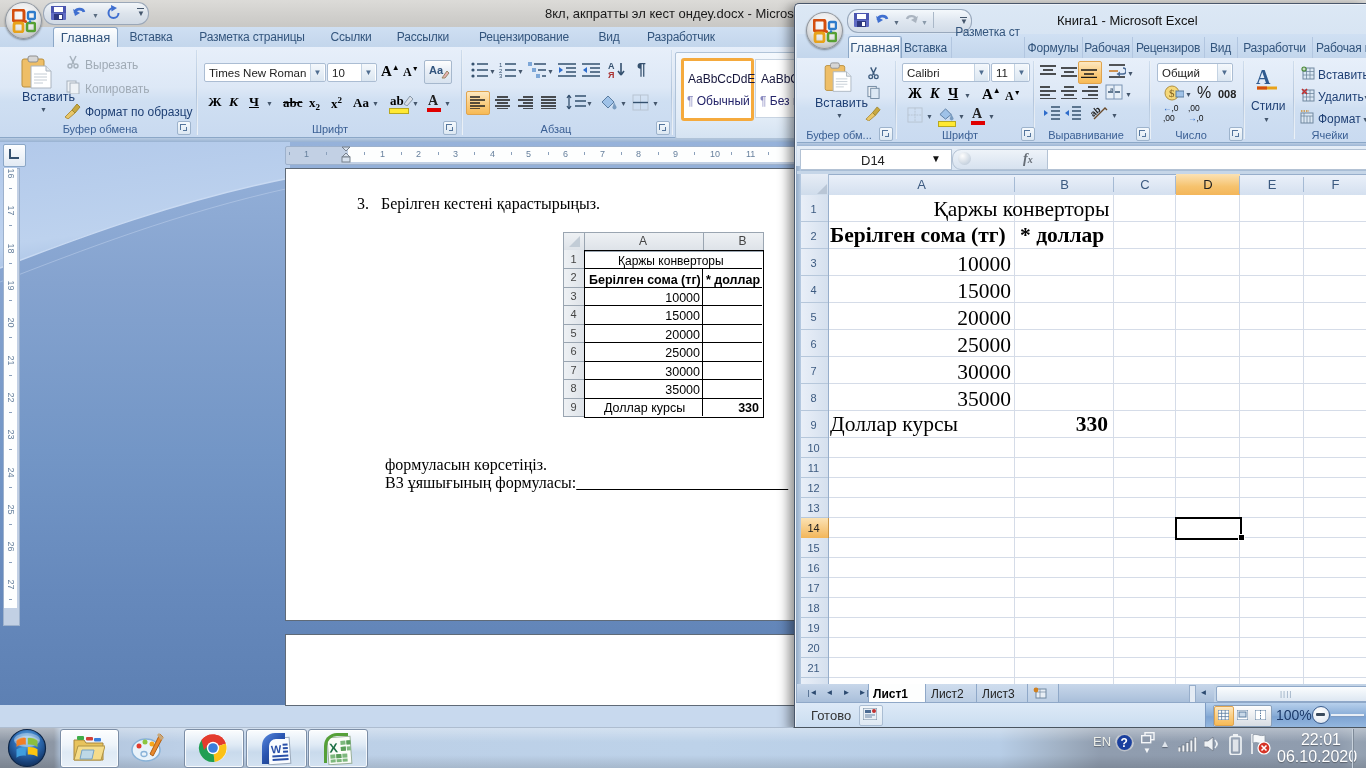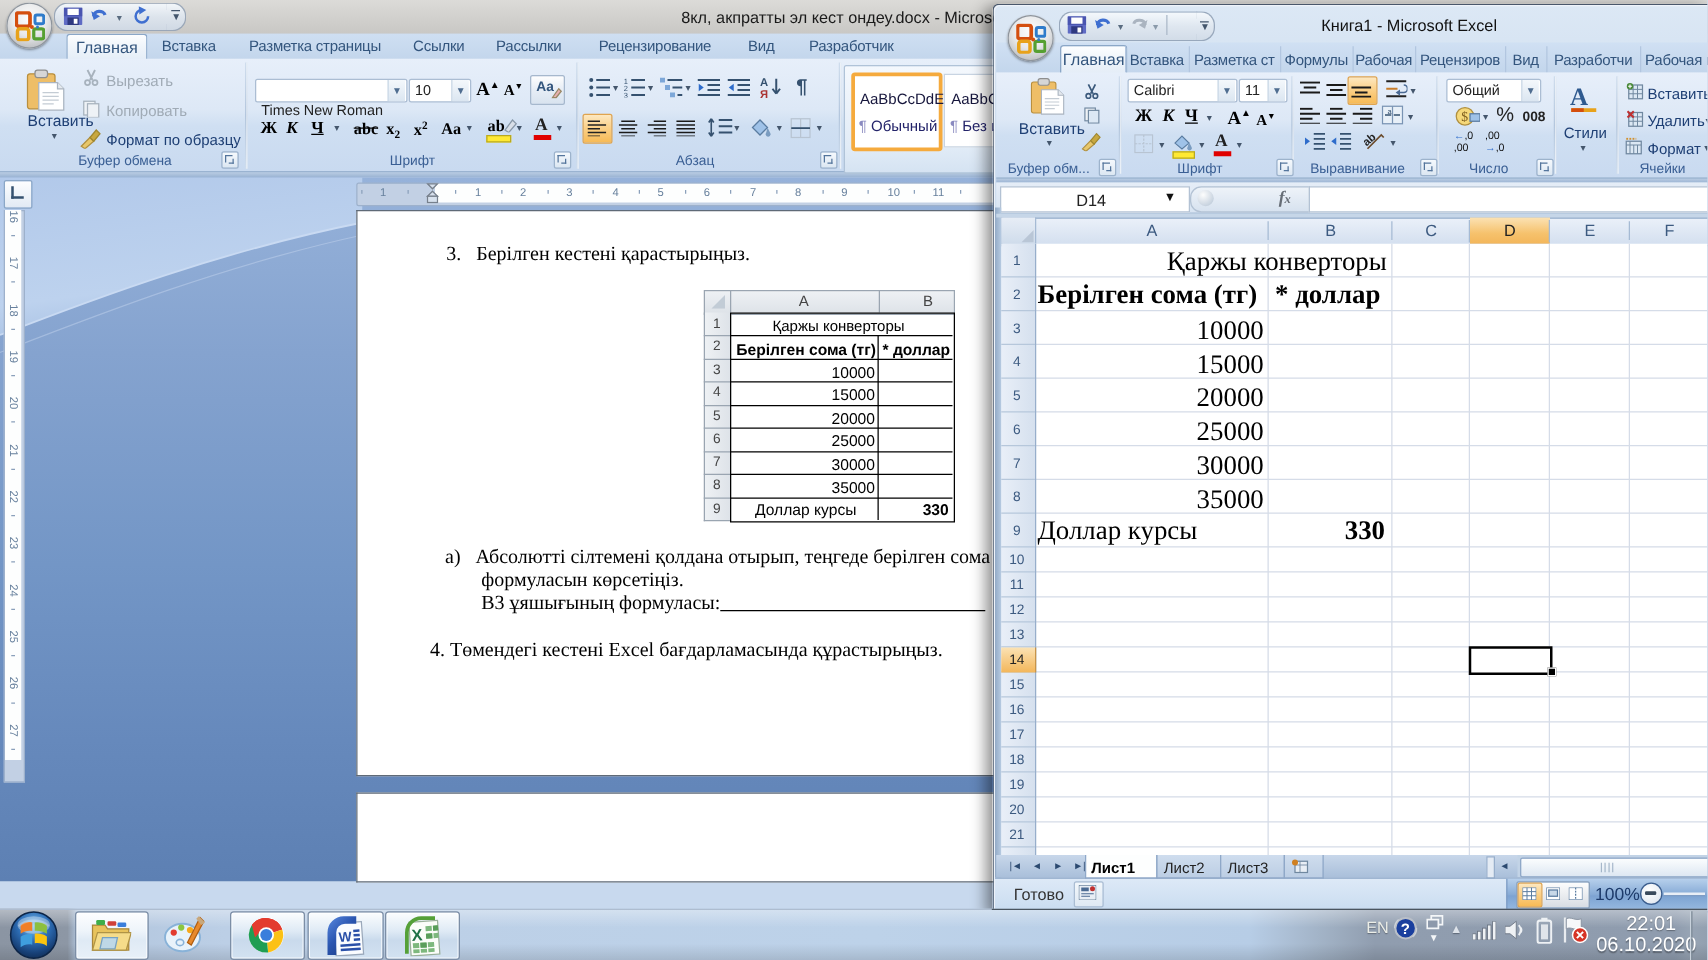--- a/index.html
+++ b/index.html
@@ -110,21 +110,21 @@
   <div class="tx" style="left:85px;top:83px;font-size:12px;color:#a0abb6">Копировать</div>
   <svg class="ic" style="left:64px;top:103px" width="17" height="16" viewBox="0 0 17 16">
         <path d="M1 14 L8 7 L11 10 L4 16 Z" fill="#e8c76a" stroke="#b09040"></path>
         <path d="M8 7 L13 1 L16 4 L11 10 Z" fill="#c8a840" stroke="#a08830"></path>
       </svg>
   <div class="tx" style="left:85px;top:106px;font-size:12px;color:#1e3f74">Формат по образцу</div>
   <div class="gl" style="left:30px;top:123px;width:140px">Буфер обмена</div>
   <div class="dlg" style="left:177px;top:121px"></div>
 
   <div class="cmb" style="left:204px;top:63px;width:120px;height:17px">
-        <span style="position:absolute;left:4px;top:19px">Times New Roman</span>
+        <span style="position:absolute;left:4px;top:3px">Times New Roman</span>
         <span class="dd" style="line-height:17px">▼</span>
       </div>
   <div class="cmb" style="left:327px;top:63px;width:48px;height:17px">
         <span style="position:absolute;left:4px;top:3px">10</span>
         <span class="dd" style="line-height:17px">▼</span>
       </div>
   <div class="tx ser" style="left:381px;top:64px;font-size:15px;font-weight:bold">A<span style="font-size:8px;vertical-align:6px">▲</span></div>
   <div class="tx ser" style="left:403px;top:66px;font-size:12px;font-weight:bold">A<span style="font-size:7px;vertical-align:5px">▼</span></div>
   <div class="btn2" style="left:424px;top:60px;width:26px;height:22px"></div>
   <div class="tx" style="left:429px;top:65px;font-size:11px;color:#33557d;font-weight:bold">Aа</div>
@@ -308,24 +308,22 @@
     <div class="a" style="left:9px;top:524px;width:3px;height:1px;background:#8ba0bb"></div>
     <div class="ruln" style="left:3px;top:542px;width:15px;text-align:center;transform:rotate(90deg)">26</div>
     <div class="a" style="left:9px;top:562px;width:3px;height:1px;background:#8ba0bb"></div>
     <div class="ruln" style="left:3px;top:580px;width:15px;text-align:center;transform:rotate(90deg)">27</div>
     <div class="a" style="left:9px;top:599px;width:3px;height:1px;background:#8ba0bb"></div>
 
 <div class="pg" style="top:168px;height:451px"></div>
 <div class="pg" style="top:634px;height:70px"></div>
 
 <div class="doc" style="left:357px;top:196px">3.&nbsp;&nbsp;&nbsp;Берілген кестені қарастырыңыз.</div>
-<div class="doc" style="left:356px;top:438px">a)&nbsp;&nbsp;&nbsp;Абсолютті сілтемені қолдана отырып, теңгеде берілген сома</div>
 <div class="doc" style="left:385px;top:457px">формуласын көрсетіңіз.</div>
 <div class="doc" style="left:385px;top:475px">В3 ұяшығының формуласы:<span style="text-decoration:underline">&nbsp;&nbsp;&nbsp;&nbsp;&nbsp;&nbsp;&nbsp;&nbsp;&nbsp;&nbsp;&nbsp;&nbsp;&nbsp;&nbsp;&nbsp;&nbsp;&nbsp;&nbsp;&nbsp;&nbsp;&nbsp;&nbsp;&nbsp;&nbsp;&nbsp;&nbsp;&nbsp;&nbsp;&nbsp;&nbsp;&nbsp;&nbsp;&nbsp;&nbsp;&nbsp;&nbsp;&nbsp;&nbsp;&nbsp;&nbsp;&nbsp;&nbsp;&nbsp;&nbsp;&nbsp;&nbsp;&nbsp;&nbsp;&nbsp;&nbsp;&nbsp;&nbsp;&nbsp;</span></div>
-<div class="doc" style="left:344px;top:513px">4. Төмендегі кестені Excel бағдарламасында құрастырыңыз.</div>
 
 <div id="wtbl" class="a" style="left:563px;top:232px;width:200px;height:184px;font-family:'Liberation Sans',sans-serif">
   <div class="a" style="left:0;top:0;width:199px;height:18px;background:linear-gradient(#eef1f4,#dde2e8);border:1px solid #9aa5b1"></div>
   <div class="a" style="left:0;top:18px;width:21px;height:166px;background:linear-gradient(90deg,#eef1f4,#dde2e8);border-left:1px solid #9aa5b1;border-bottom:1px solid #9aa5b1"></div>
   <svg class="ic" style="left:6px;top:4px" width="11" height="11" viewBox="0 0 11 11">
         <path d="M11 0 L11 11 L0 11 Z" fill="#c2ccd6"></path>
       </svg>
   <div class="tx" style="left:21px;top:3px;width:118px;text-align:center;font-size:12px;color:#444">A</div>
   <div class="tx" style="left:151px;top:3px;width:57px;text-align:center;font-size:12px;color:#444">B</div>
   <div class="a" style="left:140px;top:0;width:1px;height:18px;background:#9aa5b1"></div>
@@ -411,21 +409,21 @@
   <div class="atab" style="left:53px;top:32px;width:52px;height:22px;line-height:21px">Главная</div>
   <div class="a" style="left:105px;top:33px;width:1px;height:21px;background:#b2c6e0"></div>
       <div class="a" style="left:156px;top:33px;width:1px;height:21px;background:#b2c6e0"></div>
       <div class="a" style="left:229px;top:33px;width:1px;height:21px;background:#b2c6e0"></div>
       <div class="a" style="left:287px;top:33px;width:1px;height:21px;background:#b2c6e0"></div>
       <div class="a" style="left:337px;top:33px;width:1px;height:21px;background:#b2c6e0"></div>
       <div class="a" style="left:409px;top:33px;width:1px;height:21px;background:#b2c6e0"></div>
       <div class="a" style="left:442px;top:33px;width:1px;height:21px;background:#b2c6e0"></div>
       <div class="a" style="left:517px;top:33px;width:1px;height:21px;background:#b2c6e0"></div>
       <div class="tab" style="left:105px;top:34px;width:51px">Вставка</div>
-  <div class="tab" style="left:156px;top:34px;width:73px">Разметка ст</div>
+  <div class="tab" style="left:156px;top:18px;width:73px">Разметка ст</div>
   <div class="tab" style="left:229px;top:34px;width:58px">Формулы</div>
   <div class="tab" style="left:287px;top:34px;width:50px">Рабочая</div>
   <div class="tab" style="left:337px;top:34px;width:72px">Рецензиров</div>
   <div class="tab" style="left:409px;top:34px;width:33px">Вид</div>
   <div class="tab" style="left:442px;top:34px;width:75px">Разработчи</div>
   <div class="tab" style="left:517px;top:34px;width:61px">Рабочая г</div>
 
   <div class="a" style="left:2px;top:54px;width:570px;height:84px;background:linear-gradient(#e7effa,#dde8f6 45%,#cfdff2 60%,#c9daf0);border-bottom:1px solid #8ba7c7"></div>
   <div class="a" style="left:2px;top:139px;width:570px;height:3px;background:linear-gradient(#b8cbe2,#9db5d4)"></div>
   <div class="gsep" style="left:100px;top:57px;height:78px"></div>

